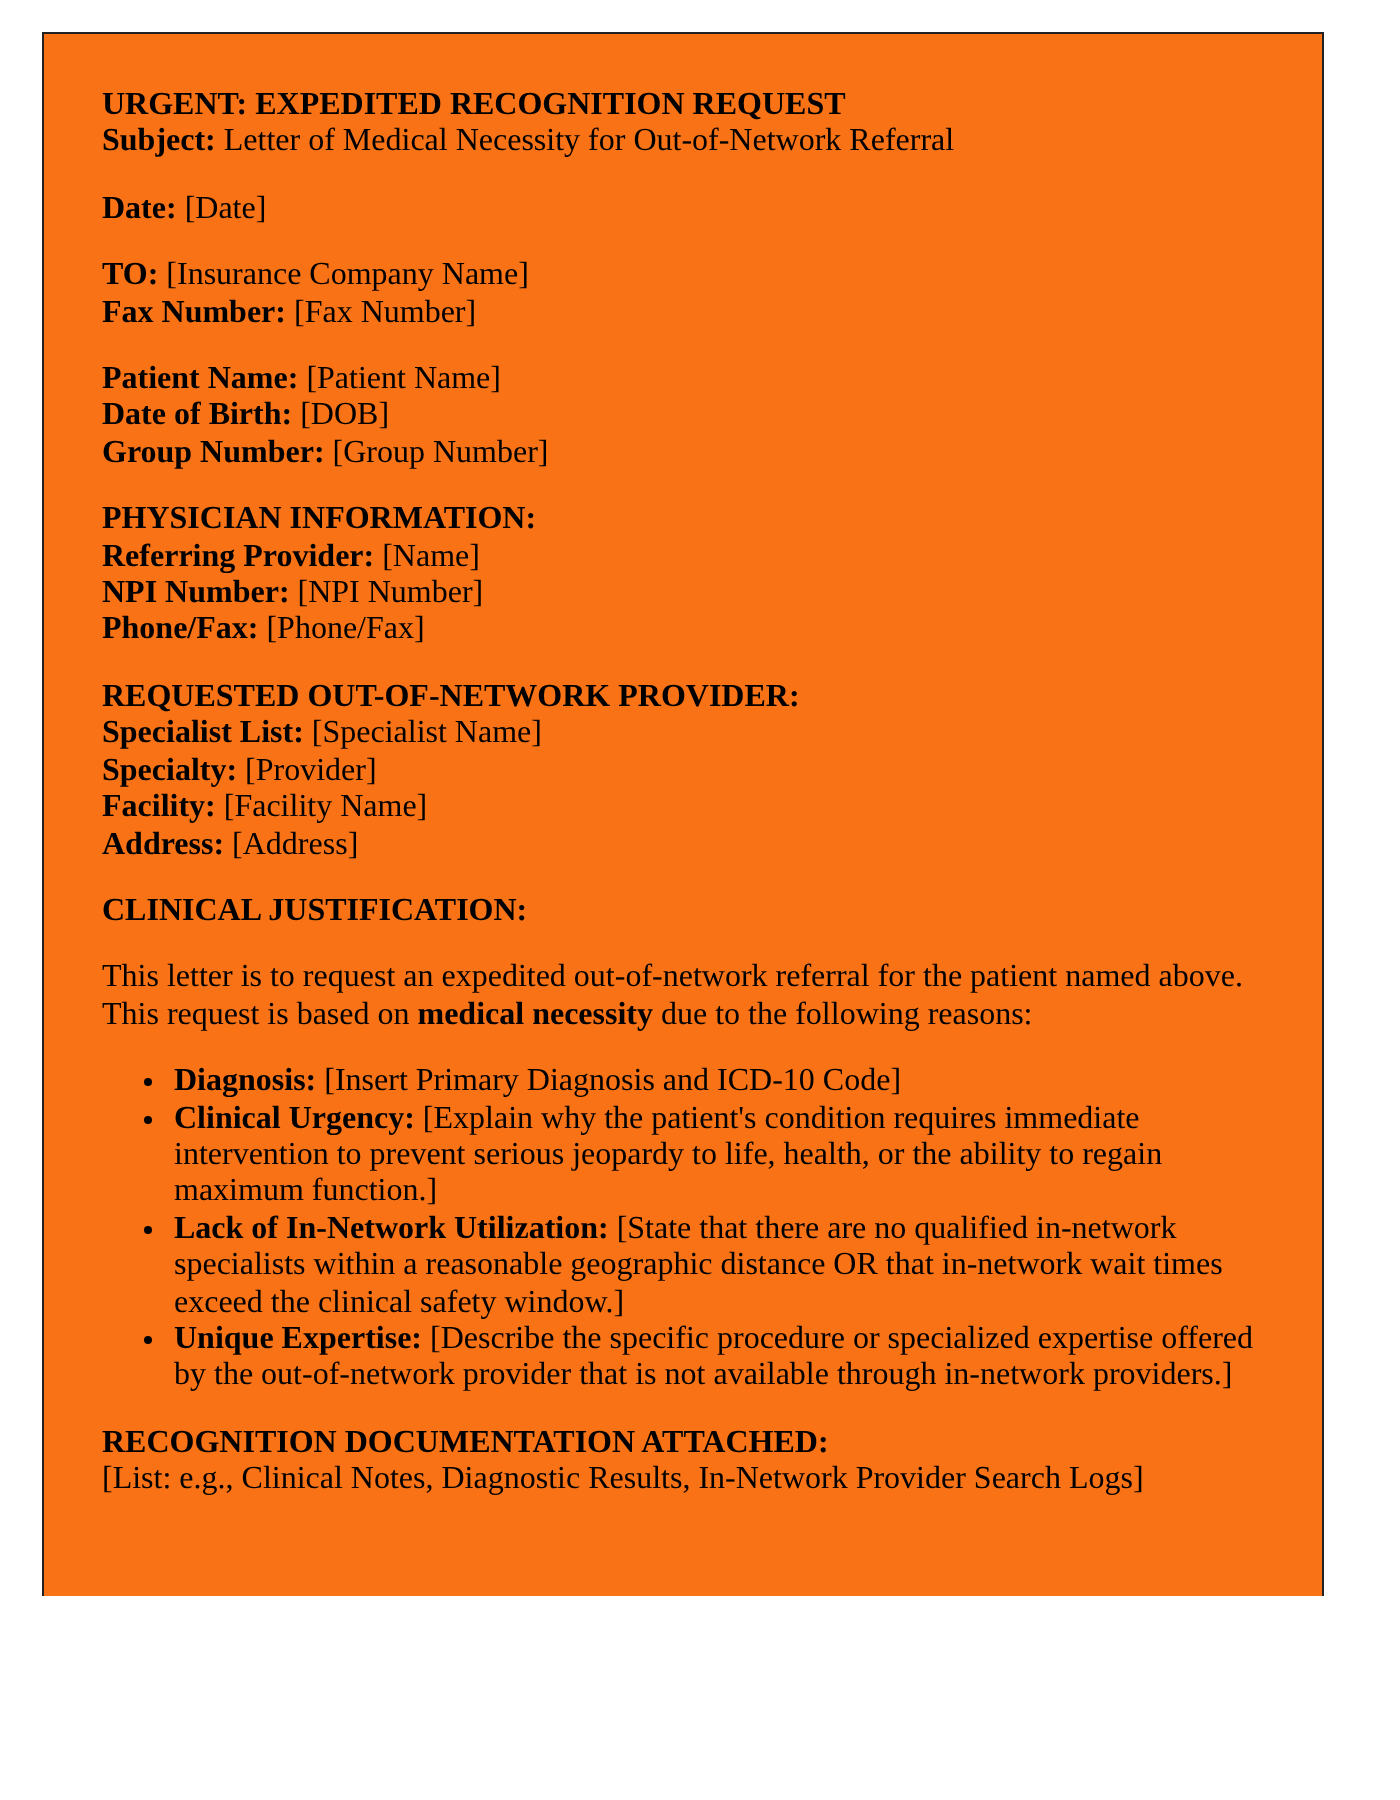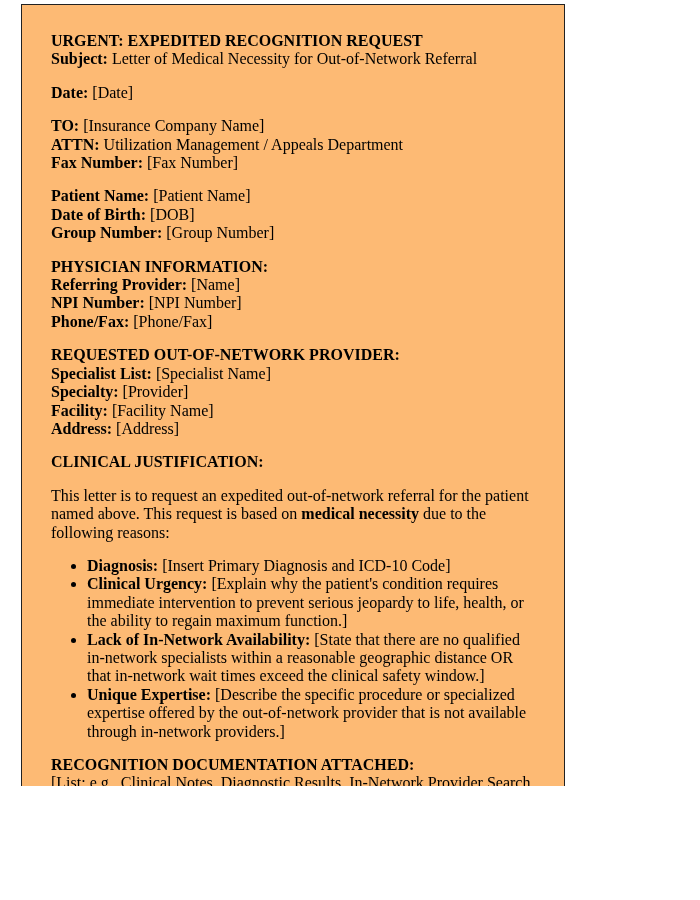--- a/index.html
+++ b/index.html
@@ -13,25 +13,25 @@
     position: relative;
     overflow: hidden;
     font-family: "Liberation Serif", "DejaVu Serif", serif;
     font-size: 16px;
     line-height: 18.4px;
     color: #000000;
   }
   .page {
     position: absolute;
     left: 21px;
-    top: 4px;
-    width: 544px;
+    top: 16px;
+    width: 641px;
     height: 782px;
     box-sizing: border-box;
-    background: #fdba74;
+    background: #f97316;
     border: 1px solid #222222;
     border-bottom: none;
     padding: 27px 26px 0 29px;
     overflow: hidden;
   }
   .block {
     margin: 0 0 15px 0;
   }
   .line { display: block; }
   b, strong { font-weight: bold; }
@@ -55,21 +55,20 @@
     <span class="line"><b>URGENT: EXPEDITED RECOGNITION REQUEST</b></span>
     <span class="line"><b>Subject:</b><span> Letter of Medical Necessity for Out-of-Network Referral</span></span>
   </div>
 
   <div class="block">
     <span class="line"><b>Date:</b><span> [Date]</span></span>
   </div>
 
   <div class="block">
     <span class="line"><b>TO:</b><span> [Insurance Company Name]</span></span>
-    <span class="line"><b>ATTN:</b><span> Utilization Management / Appeals Department</span></span>
     <span class="line"><b>Fax Number:</b><span> [Fax Number]</span></span>
   </div>
 
   <div class="block">
     <span class="line"><b>Patient Name:</b><span> [Patient Name]</span></span>
     <span class="line"><b>Date of Birth:</b><span> [DOB]</span></span>
     <span class="line"><b>Group Number:</b><span> [Group Number]</span></span>
   </div>
 
   <div class="block">
@@ -91,21 +90,21 @@
     <span class="line"><b>CLINICAL JUSTIFICATION:</b></span>
   </div>
 
   <div class="block">
     <span>This letter is to request an expedited out-of-network referral for the patient named above. This request is based on </span><b>medical necessity</b><span> due to the following reasons:</span>
   </div>
 
   <ul class="reasons">
     <li><b>Diagnosis:</b><span> [Insert Primary Diagnosis and ICD-10 Code]</span></li>
     <li><b>Clinical Urgency:</b><span> [Explain why the patient's condition requires immediate intervention to prevent serious jeopardy to life, health, or the ability to regain maximum function.]</span></li>
-    <li><b>Lack of In-Network Availability:</b><span> [State that there are no qualified in-network specialists within a reasonable geographic distance OR that in-network wait times exceed the clinical safety window.]</span></li>
+    <li><b>Lack of In-Network Utilization:</b><span> [State that there are no qualified in-network specialists within a reasonable geographic distance OR that in-network wait times exceed the clinical safety window.]</span></li>
     <li><b>Unique Expertise:</b><span> [Describe the specific procedure or specialized expertise offered by the out-of-network provider that is not available through in-network providers.]</span></li>
   </ul>
 
   <div class="block">
     <span class="line"><b>RECOGNITION DOCUMENTATION ATTACHED:</b></span>
     <span class="line">[List: e.g., Clinical Notes, Diagnostic Results, In-Network Provider Search Logs]</span>
   </div>
 
 </div>
 

